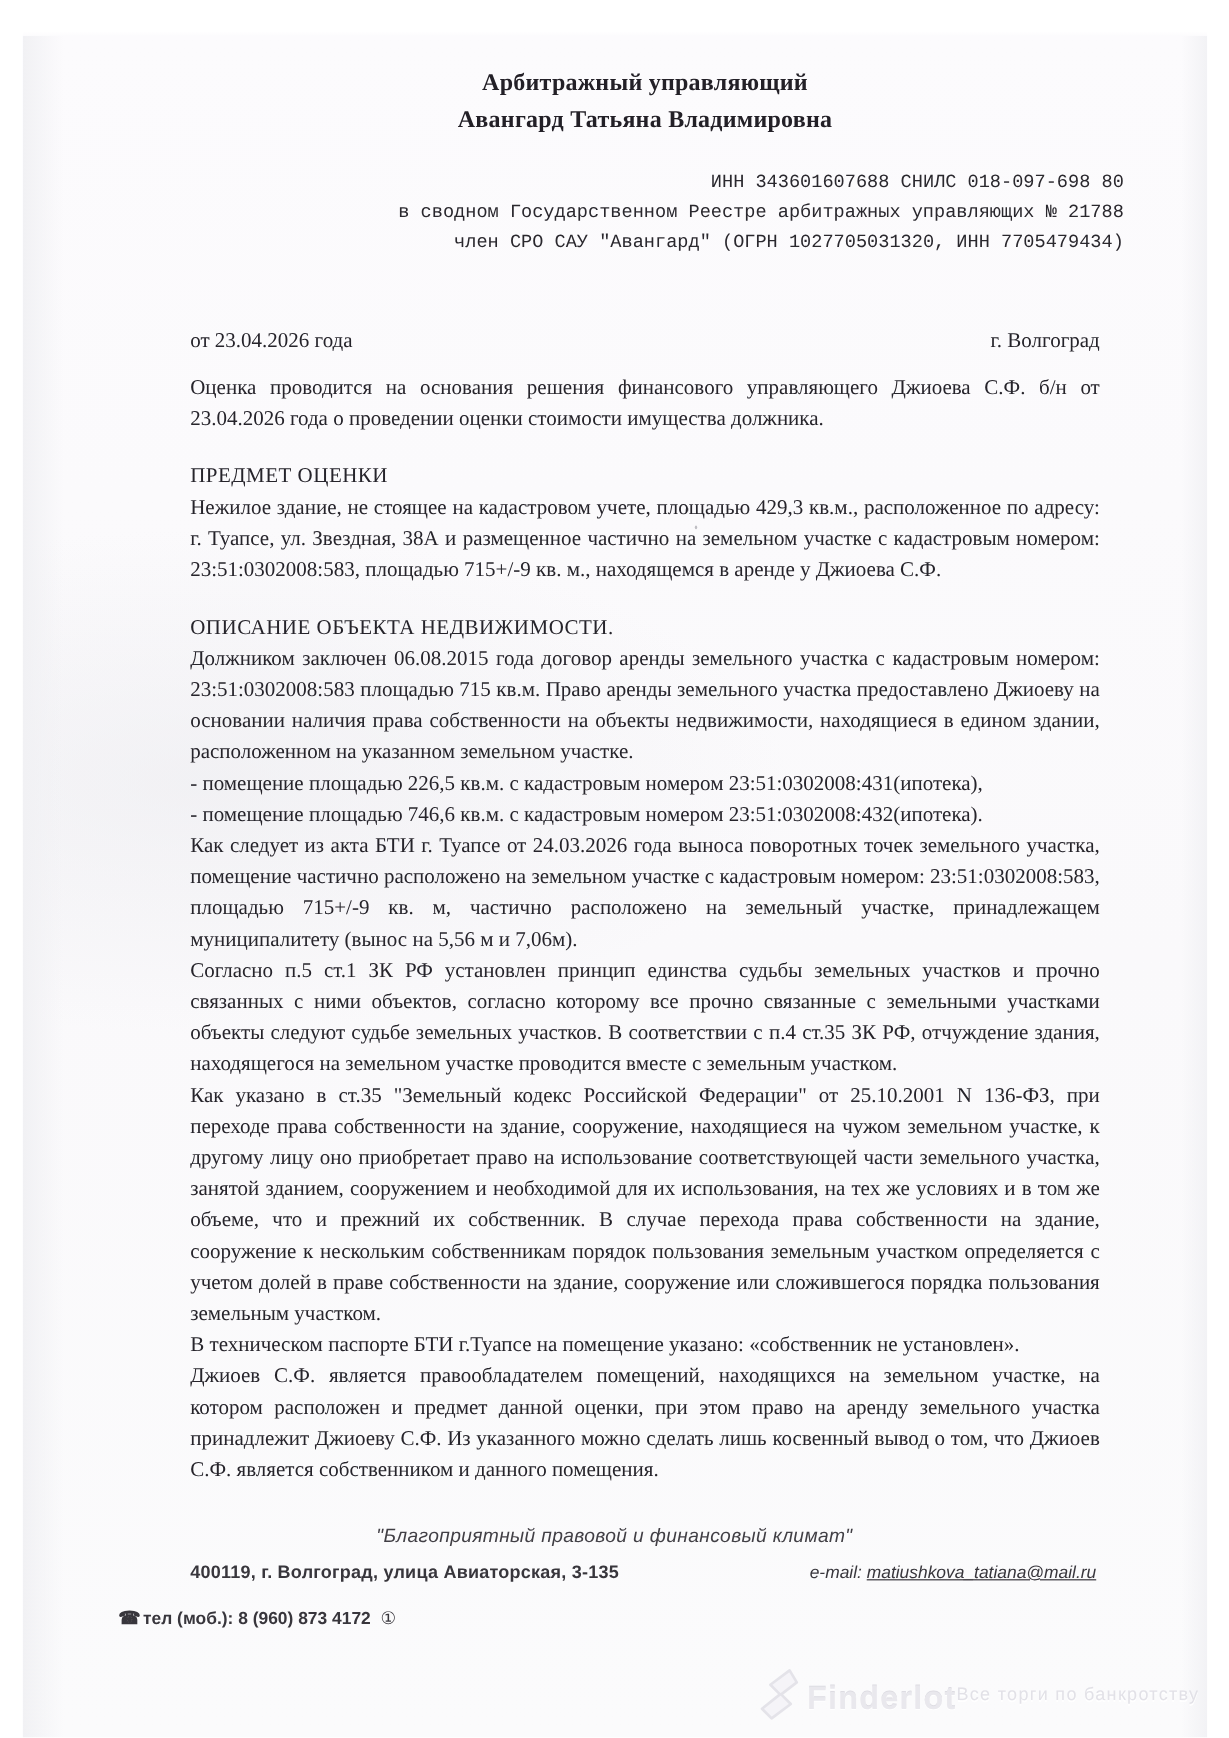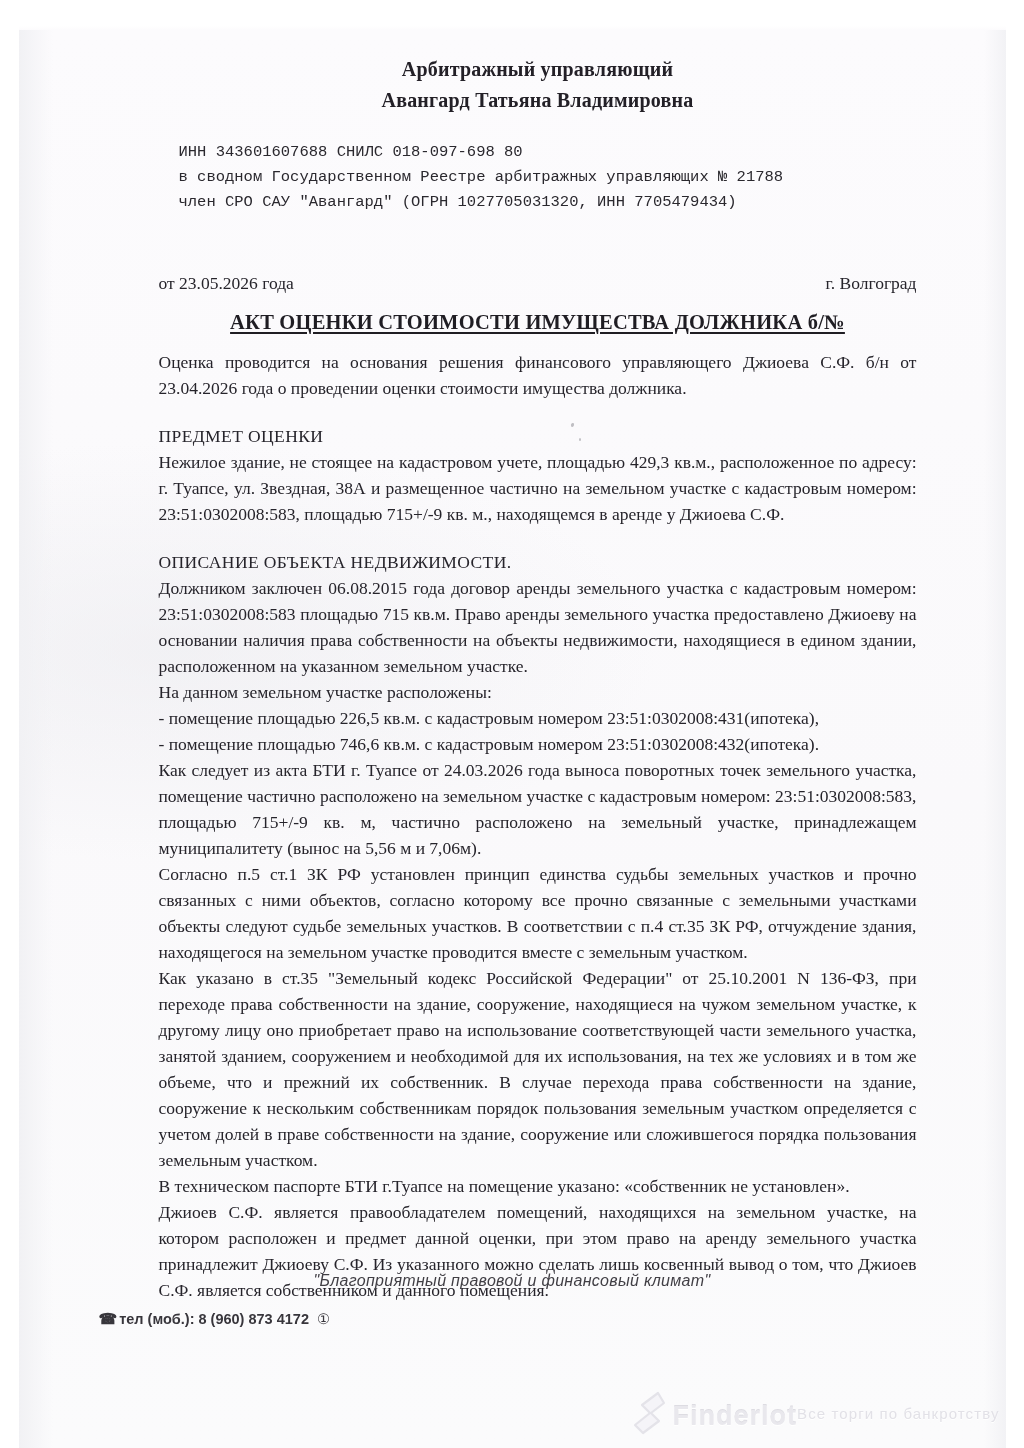--- a/index.html
+++ b/index.html
@@ -27,21 +27,21 @@
   .speck.s2 { left:560px; top:438px; width:2px; height:3px; }
 
   .content { position:relative; padding:54px 89px 0 140px; }
 
   .doc-header { text-align:center; }
   .hdr-line { font-size:20px; font-weight:bold; line-height:31px; color:#232027; letter-spacing:.2px; }
   .reg-block {
     margin-top:24px;
     font-family:"Liberation Mono", monospace;
     font-size:15.5px; line-height:25px;
-    color:#2a282e; text-align:left;
+    color:#2a282e; text-align:right;
     transform:translateX(20px);
     white-space:nowrap;
   }
 
   .dateline { display:flex; justify-content:space-between; margin-top:58px; font-size:17.5px; }
   .doc-title {
     margin-top:17px; text-align:center;
     font-size:20.5px; font-weight:bold; letter-spacing:.2px;
     text-decoration:underline; text-underline-offset:3px;
     color:#1f1d23;
@@ -111,46 +111,51 @@
       <div class="hdr-line">Арбитражный управляющий</div>
       <div class="hdr-line">Авангард Татьяна Владимировна</div>
       <div class="reg-block">
         <div>ИНН  343601607688    СНИЛС 018-097-698 80</div>
         <div>в сводном Государственном Реестре арбитражных управляющих № 21788</div>
         <div>член СРО САУ "Авангард" (ОГРН 1027705031320, ИНН 7705479434)</div>
       </div>
     </div>
 
     <div class="dateline">
-      <span>от 23.05.2026 года</span>
+      <span>от 23.04.2026 года</span>
       <span>г. Волгоград</span>
     </div>
 
-    <div class="doc-title">АКТ ОЦЕНКИ СТОИМОСТИ ИМУЩЕСТВА ДОЛЖНИКА б/№</div>
 
     <p class="par intro">Оценка проводится на основания решения финансового управляющего Джиоева С.Ф. б/н от 23.04.2026 года о проведении оценки стоимости имущества должника.</p>
 
     <h3 class="sec-heading">ПРЕДМЕТ ОЦЕНКИ</h3>
     <p class="par sec-body">Нежилое здание, не стоящее на кадастровом учете, площадью 429,3 кв.м., расположенное по адресу: г. Туапсе, ул. Звездная, 38А и размещенное частично на земельном участке с кадастровым номером: 23:51:0302008:583, площадью 715+/-9 кв. м., находящемся в аренде у Джиоева С.Ф.</p>
 
     <h3 class="sec-heading">ОПИСАНИЕ  ОБЪЕКТА  НЕДВИЖИМОСТИ.</h3>
     <p class="par sec-body">Должником заключен 06.08.2015 года  договор аренды  земельного участка с кадастровым номером: 23:51:0302008:583 площадью  715 кв.м.  Право аренды земельного участка предоставлено Джиоеву на основании наличия права собственности на объекты недвижимости, находящиеся в едином здании, расположенном на указанном земельном участке.</p>
-    <p class="par no-just">На данном земельном участке расположены:</p>
     <p class="list-item">- помещение площадью  226,5  кв.м. с кадастровым номером 23:51:0302008:431(ипотека),</p>
     <p class="list-item">- помещение площадью  746,6  кв.м. с кадастровым номером 23:51:0302008:432(ипотека).</p>
     <p class="par">Как следует из акта БТИ г. Туапсе от 24.03.2026 года выноса поворотных точек земельного участка, помещение частично расположено  на земельном  участке с  кадастровым номером: 23:51:0302008:583, площадью 715+/-9 кв. м, частично расположено на земельный участке, принадлежащем муниципалитету (вынос на 5,56 м и 7,06м).</p>
     <p class="par">Согласно п.5 ст.1 ЗК РФ установлен принцип единства судьбы земельных участков и прочно связанных с ними  объектов, согласно которому все прочно связанные с земельными участками объекты следуют судьбе земельных участков. В соответствии с п.4 ст.35 ЗК РФ, отчуждение здания, находящегося на земельном участке проводится вместе с земельным участком.</p>
     <p class="par">Как указано в ст.35 "Земельный кодекс Российской Федерации" от 25.10.2001 N 136-ФЗ, при переходе права собственности на здание, сооружение, находящиеся на чужом земельном участке, к другому лицу оно приобретает право на использование соответствующей части земельного участка, занятой зданием, сооружением и необходимой для их использования, на тех же условиях и в том же объеме, что и прежний их собственник. В случае перехода права собственности на здание, сооружение к нескольким собственникам порядок пользования земельным участком определяется с учетом долей в праве собственности на здание, сооружение или сложившегося порядка пользования земельным участком.</p>
     <p class="par no-just">В техническом паспорте БТИ г.Туапсе на помещение указано: «собственник не установлен».</p>
     <p class="par">Джиоев С.Ф. является правообладателем помещений, находящихся на земельном участке, на котором расположен  и предмет данной оценки, при этом право на аренду земельного участка принадлежит Джиоеву С.Ф. Из указанного можно сделать лишь косвенный вывод о том, что Джиоев С.Ф. является собственником и данного помещения.</p>
 
   </div>
 
   <div class="footer">
     <div class="motto">"Благоприятный правовой и финансовый климат"</div>
+    <div class="contact-row">
+      <span class="address">400119, г. Волгоград, улица Авиаторская, 3-135</span>
+      <span class="email-wrap">
+        <span>e-mail:</span>
+        <span class="email-addr">matiushkova_tatiana@mail.ru</span>
+      </span>
+    </div>
     <div class="phone-row">
       <span class="phone-icon">☎</span><span>тел (моб.):</span>
       <span>8 (960) 873 4172</span>
       <span class="phone-suffix">①</span>
     </div>
   </div>
 
   <div class="watermark">
     <span>
       <svg width="36" height="48" viewBox="0 0 36 48" aria-hidden="true">

